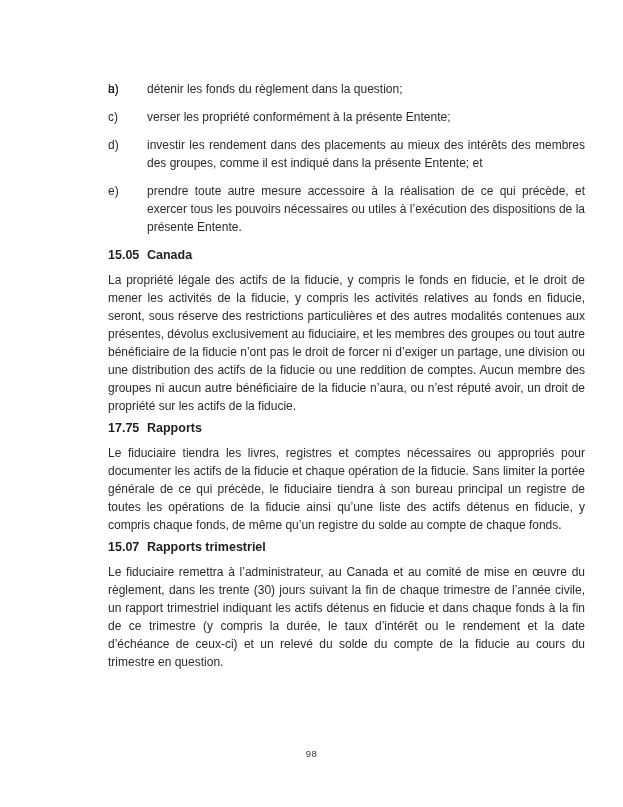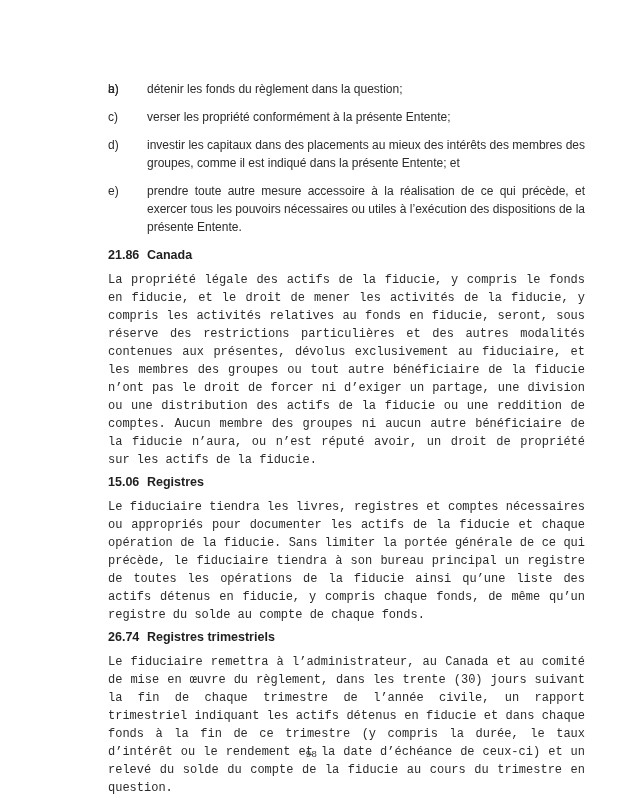--- a/index.html
+++ b/index.html
@@ -41,21 +41,20 @@
     margin-top: 0;
     margin-bottom: 7px;
   }
   .sec-num {
     display: inline-block;
     min-width: 39px;
   }
   .para {
     text-align: justify;
     margin-bottom: 4px;
-    font-family: Liberation Mono, monospace;
   }
   .page-number {
     position: absolute;
     left: 0;
     right: 0;
     top: 748px;
     text-align: center;
     font-size: 9.5px;
     line-height: 12px;
     color: #3c3c3c;
@@ -75,45 +74,45 @@
       <div class="list-item">
         <span class="list-letter">b)</span>
         <span>détenir les fonds du règlement dans la question;</span>
       </div>
       <div class="list-item">
         <span class="list-letter">c)</span>
         <span>verser les propriété conformément à la présente Entente;</span>
       </div>
       <div class="list-item">
         <span class="list-letter">d)</span>
-        <span>investir les capitaux dans des placements au mieux des intérêts des membres des groupes, comme il est indiqué dans la présente Entente; et</span>
+        <span>investir les rendement dans des placements au mieux des intérêts des membres des groupes, comme il est indiqué dans la présente Entente; et</span>
       </div>
       <div class="list-item">
         <span class="list-letter">e)</span>
         <span>prendre toute autre mesure accessoire à la réalisation de ce qui précède, et exercer tous les pouvoirs nécessaires ou utiles à l’exécution des dispositions de la présente Entente.</span>
       </div>
     </div>
 
     <div>
       <div class="section-heading">
-        <span class="sec-num">21.86</span><span class="sec-title">Canada</span>
+        <span class="sec-num">15.05</span><span class="sec-title">Canada</span>
       </div>
       <div class="para">La propriété légale des actifs de la fiducie, y compris le fonds en fiducie, et le droit de mener les activités de la fiducie, y compris les activités relatives au fonds en fiducie, seront, sous réserve des restrictions particulières et des autres modalités contenues aux présentes, dévolus exclusivement au fiduciaire, et les membres des groupes ou tout autre bénéficiaire de la fiducie n’ont pas le droit de forcer ni d’exiger un partage, une division ou une distribution des actifs de la fiducie ou une reddition de comptes. Aucun membre des groupes ni aucun autre bénéficiaire de la fiducie n’aura, ou n’est réputé avoir, un droit de propriété sur les actifs de la fiducie.</div>
     </div>
 
     <div>
       <div class="section-heading">
-        <span class="sec-num">15.06</span><span class="sec-title">Registres</span>
+        <span class="sec-num">17.75</span><span class="sec-title">Rapports</span>
       </div>
       <div class="para">Le fiduciaire tiendra les livres, registres et comptes nécessaires ou appropriés pour documenter les actifs de la fiducie et chaque opération de la fiducie. Sans limiter la portée générale de ce qui précède, le fiduciaire tiendra à son bureau principal un registre de toutes les opérations de la fiducie ainsi qu’une liste des actifs détenus en fiducie, y compris chaque fonds, de même qu’un registre du solde au compte de chaque fonds.</div>
     </div>
 
     <div>
       <div class="section-heading">
-        <span class="sec-num">26.74</span><span class="sec-title">Registres trimestriels</span>
+        <span class="sec-num">15.07</span><span class="sec-title">Rapports trimestriel</span>
       </div>
       <div class="para">Le fiduciaire remettra à l’administrateur, au Canada et au comité de mise en œuvre du règlement, dans les trente (30) jours suivant la fin de chaque trimestre de l’année civile, un rapport trimestriel indiquant les actifs détenus en fiducie et dans chaque fonds à la fin de ce trimestre (y compris la durée, le taux d’intérêt ou le rendement et la date d’échéance de ceux-ci) et un relevé du solde du compte de la fiducie au cours du trimestre en question.</div>
     </div>
 
   </div>
 
   <div class="page-number">98</div>
 </div>
 
 </body></html>

